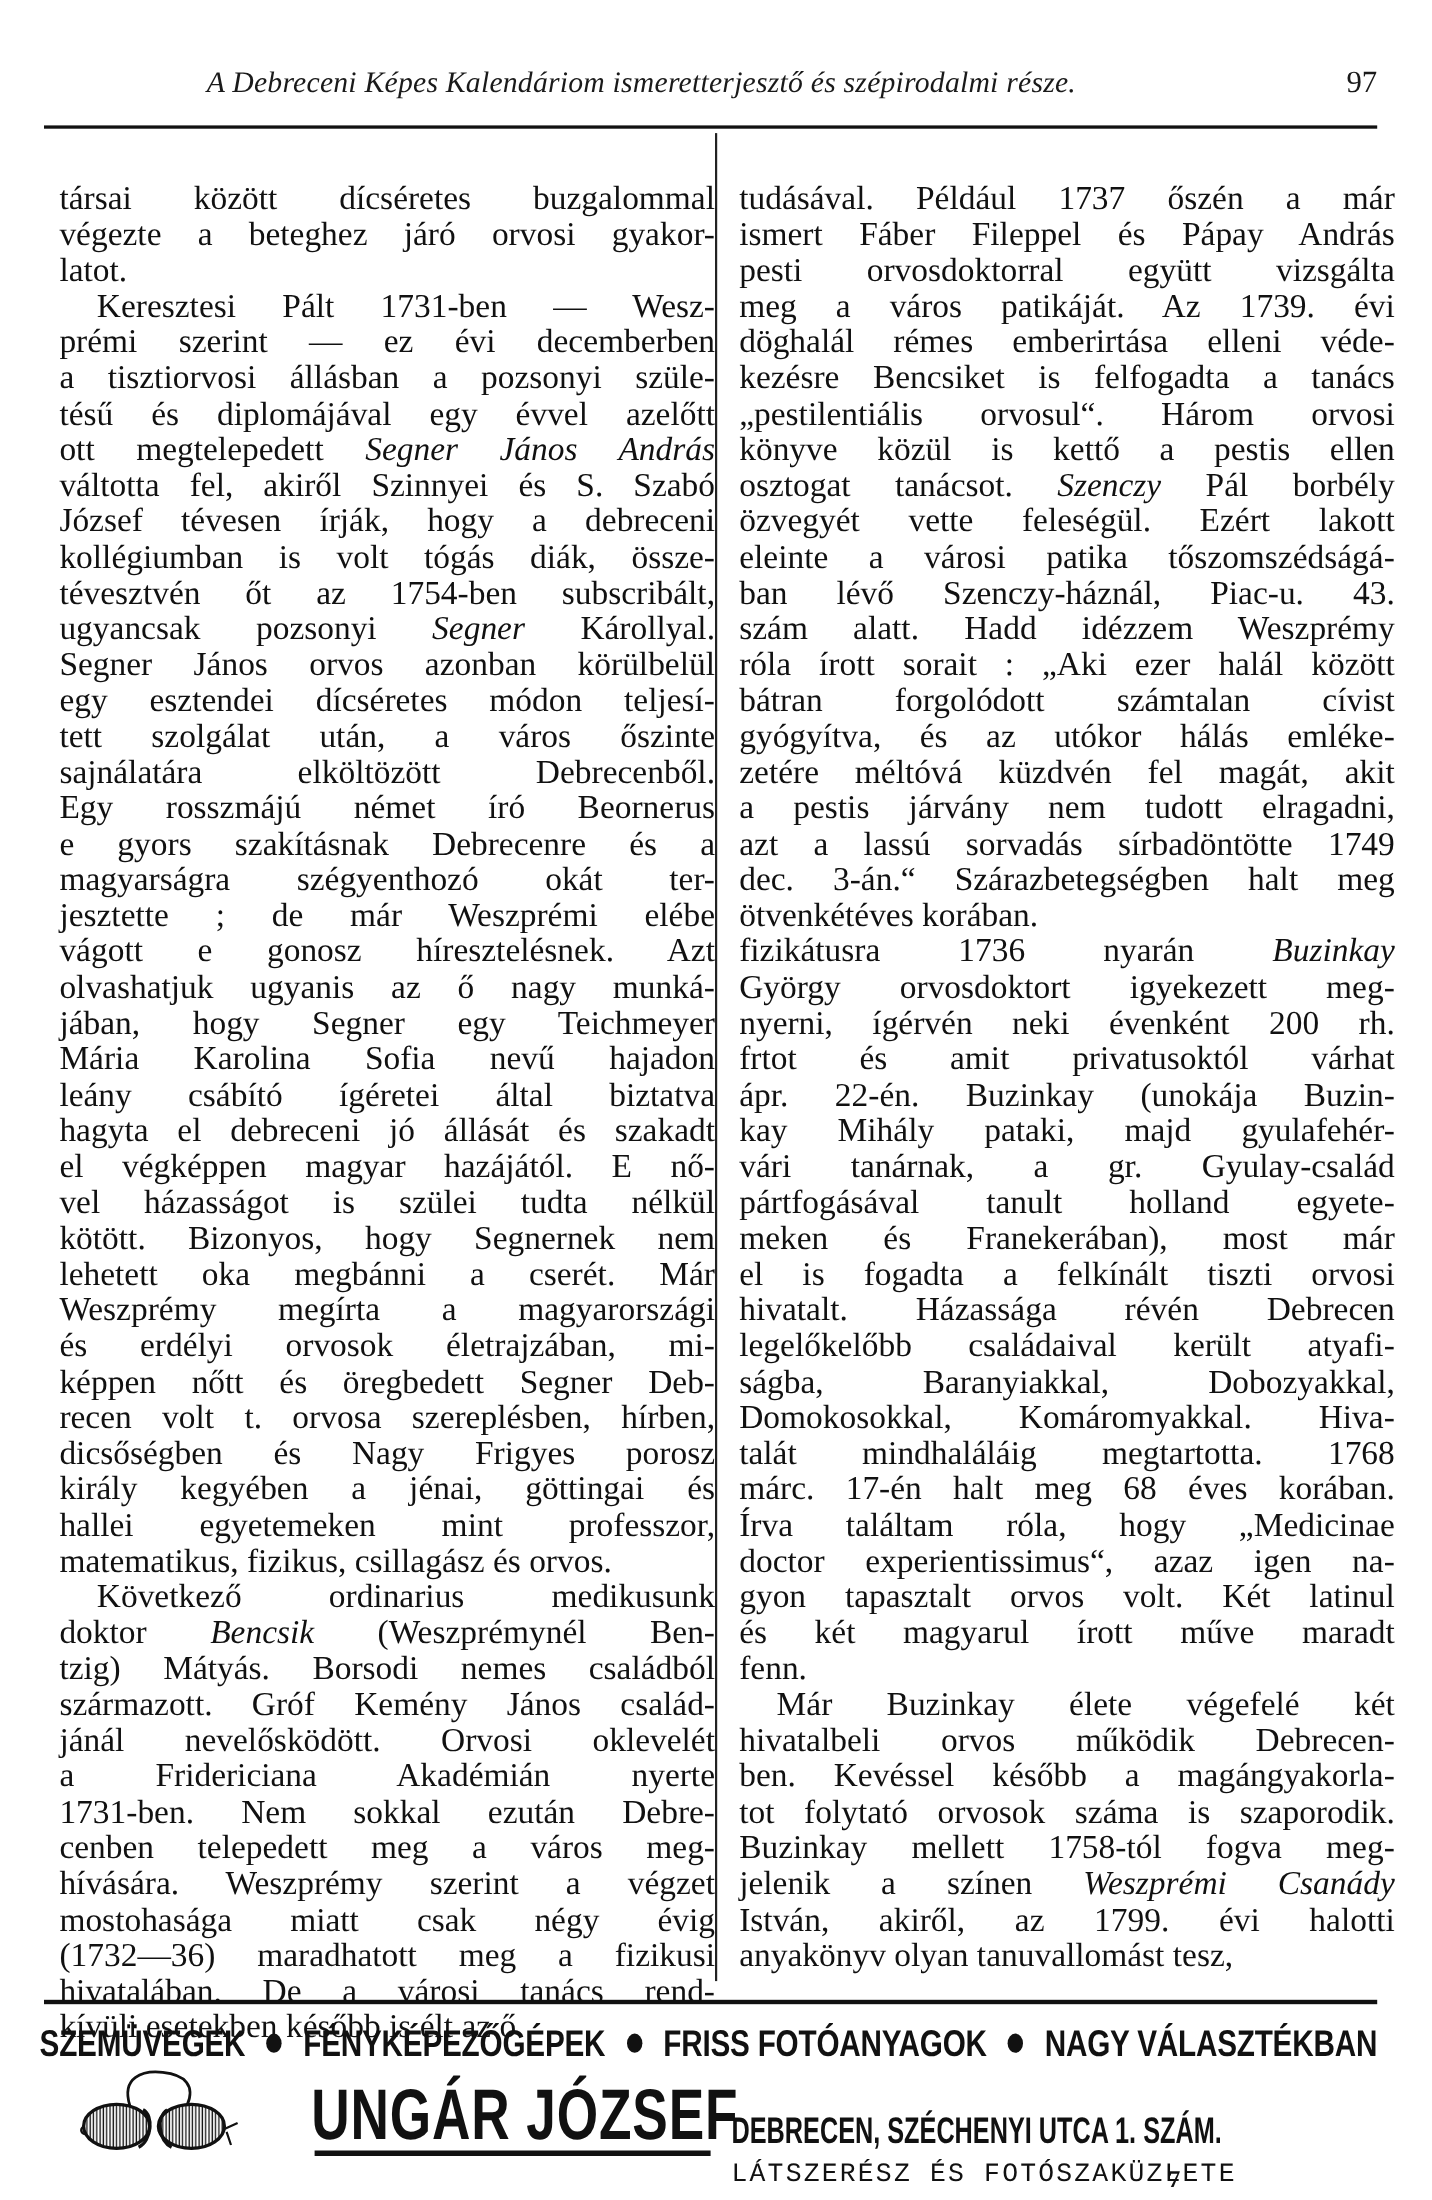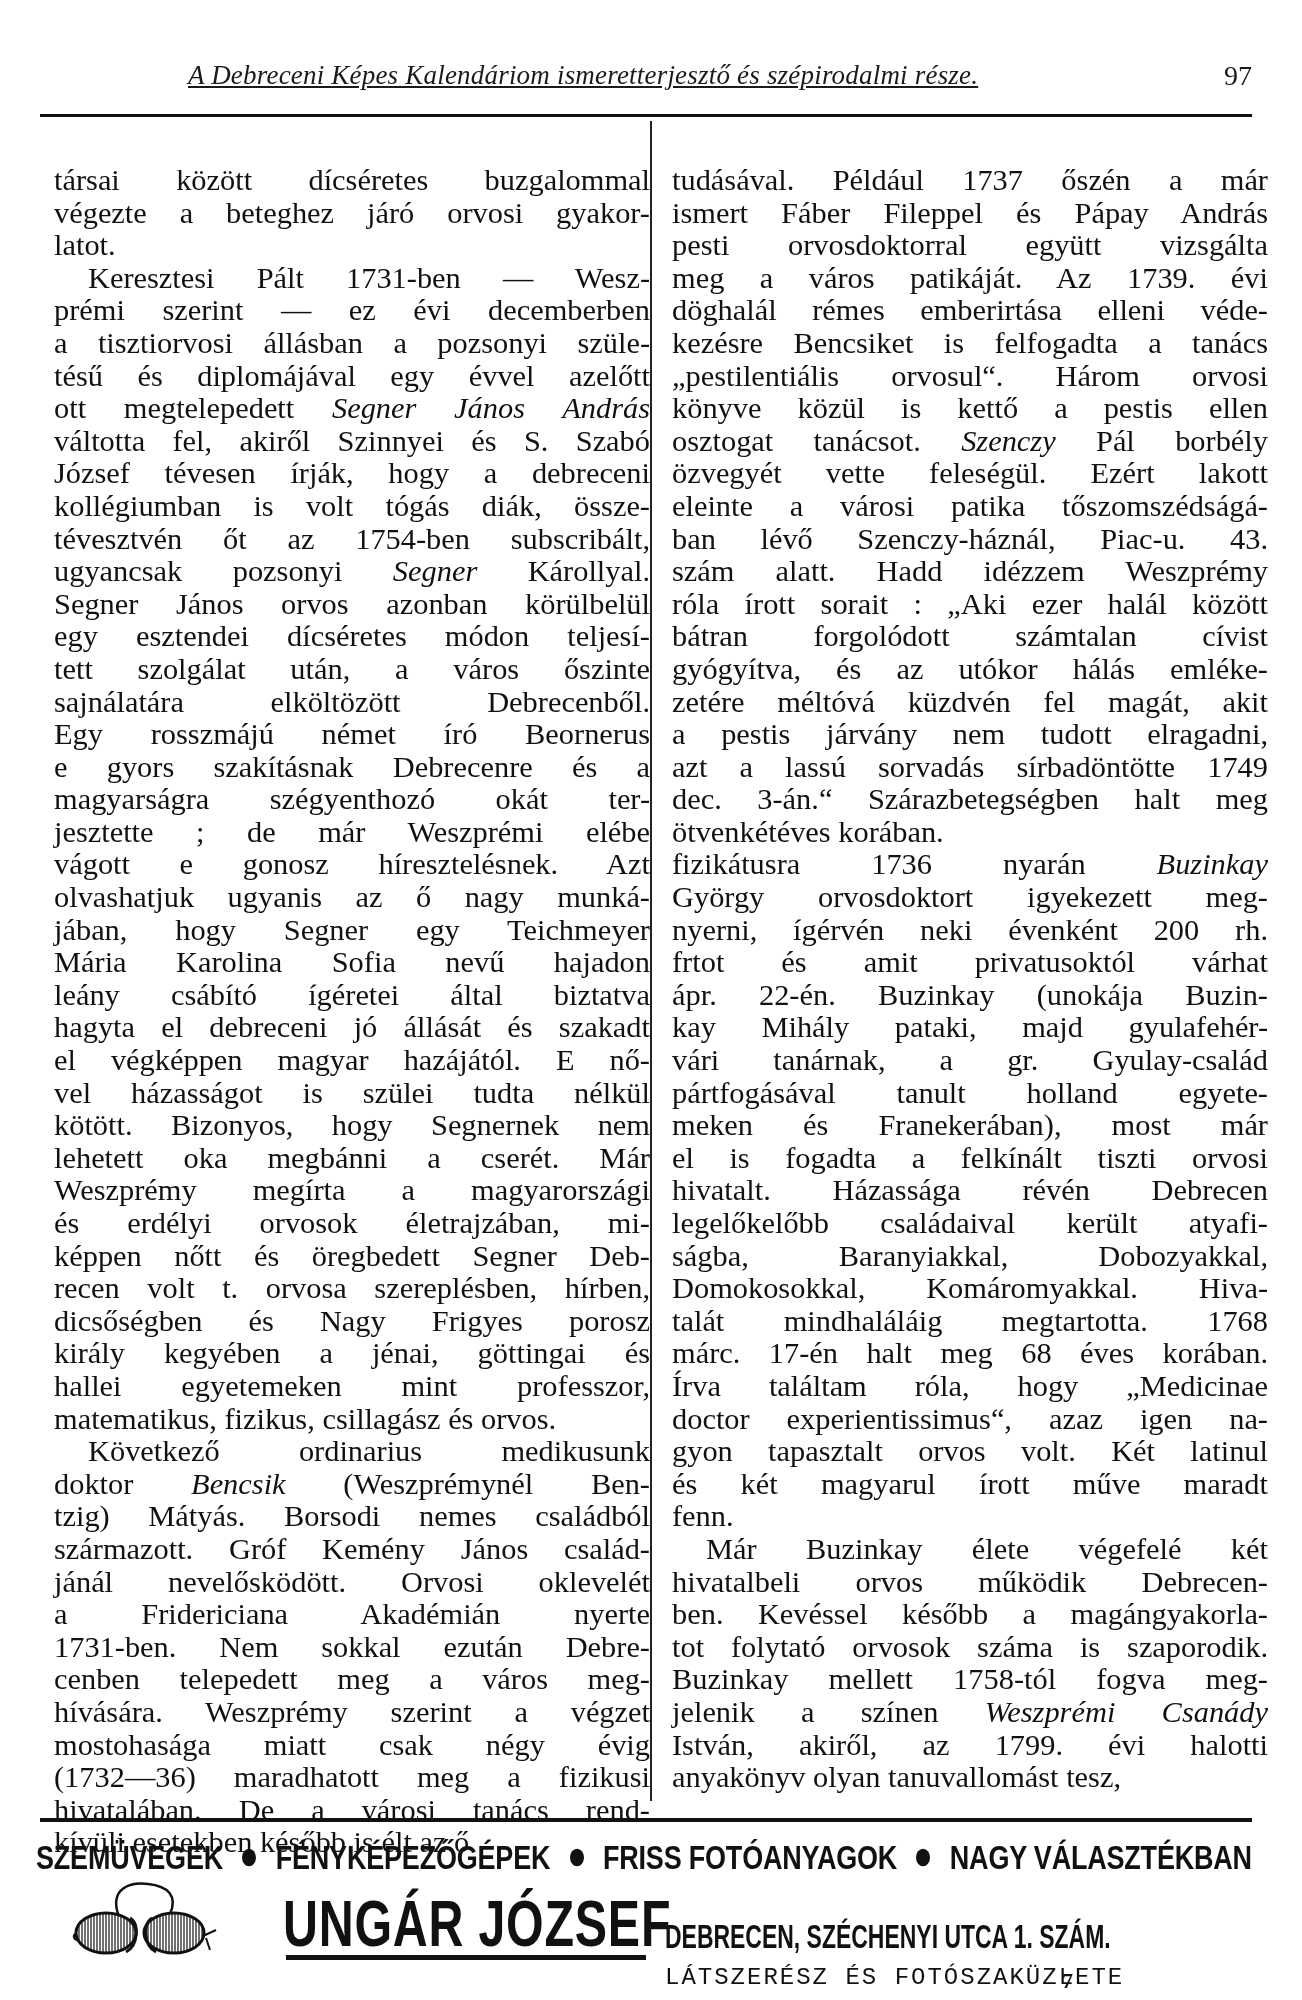--- a/index.html
+++ b/index.html
@@ -1,18 +1,18 @@
 <!DOCTYPE html>
 <html><head>
 <meta charset="utf-8">
 <style>
   html, body { margin:0; padding:0; background:#fff; }
   body { width:1302px; height:2000px; position:relative; overflow:hidden; color:#111; font-family:"DejaVu Serif", serif; }
   .header { position:absolute; left:40px; top:60px; width:1200px; height:38px; }
-  .header-title { position:absolute; left:148px; top:0; font-family:"Liberation Serif", serif; font-style:italic; font-size:27px; letter-spacing:0.2px; color:#1a1a1a; white-space:nowrap;text-decoration:underline; }
+  .header-title { position:absolute; left:148px; top:0; font-family:"Liberation Serif", serif; font-style:italic; font-size:27px; letter-spacing:0.2px; color:#1a1a1a; white-space:nowrap; }
   .page-num-top { position:absolute; right:-12px; top:0; font-family:"Liberation Serif", serif; font-size:28px; color:#1a1a1a;text-align:center; }
   .header-rule { position:absolute; left:40px; top:114px; width:1212px; height:3px; background:#111; }
   .col-divider { position:absolute; left:650px; top:121px; width:2px; height:1680px; background:#222; }
   .column { position:absolute; top:132px; width:596px;margin-top:32px; }
   .col-left { left:54px; }
   .col-right { left:672px; }
   .para { margin:0; font-family:"Liberation Serif", serif; font-size:30.4px; line-height:32.6px; text-align:justify; text-align-last:justify; hyphens:manual; }
   .para .line { display:block; text-align:justify; text-align-last:justify; white-space:nowrap; }
   .para .line.last { text-align-last:left; }
   .indent { padding-left:34px; }

